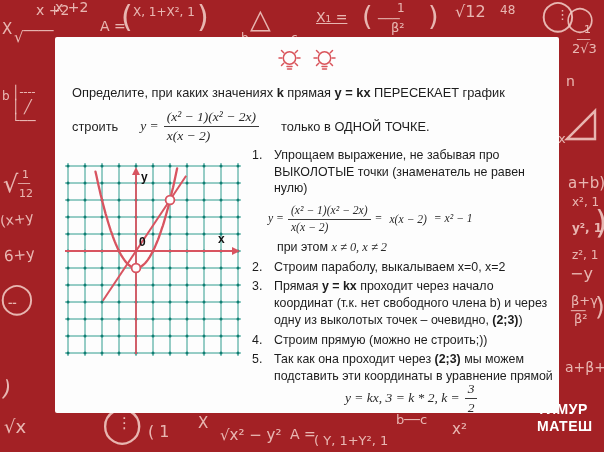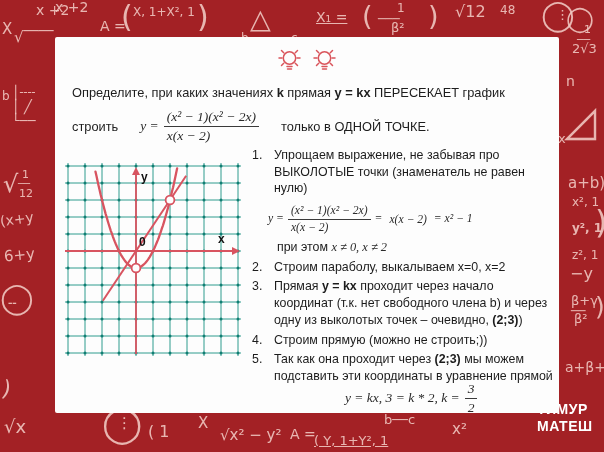--- a/index.html
+++ b/index.html
@@ -88,22 +88,22 @@
       <span class="doodle" style="left: 574px; top: 312px; font-size: 13px;">β²</span>
       <span class="doodle" style="left: 595px; top: 294px; font-size: 25px;">)</span>
       <span class="doodle" style="left: 565px; top: 360px; font-size: 14px;">a+β+</span>
       <span class="doodle" style="left: 4px; top: 418px; font-size: 18px;">√x</span>
       <span class="doodle" style="left: 102px; top: 406px; font-size: 36px;">◯</span>
       <span class="doodle" style="left: 117px; top: 416px; font-size: 15px;">⋮</span>
       <span class="doodle" style="left: 148px; top: 424px; font-size: 16px;">( 1</span>
       <span class="doodle" style="left: 198px; top: 416px; font-size: 15px;">X</span>
       <span class="doodle" style="left: 220px; top: 428px; font-size: 15px;">√x² − y²</span>
       <span class="doodle" style="left: 290px; top: 427px; font-size: 14px;">A =</span>
-      <span class="doodle" style="left: 314px; top: 434px; font-size: 13px; text-decoration: underline;">( Y, 1+Y², 1</span>
-      <span class="doodle" style="left: 384px; top: 413px; font-size: 13px;">b──c</span>
+      <span class="doodle" style="left: 314px; top: 434px; font-size: 13px;">( Y, 1+Y², 1</span>
+      <span class="doodle" style="left: 396px; top: 413px; font-size: 13px;">b──c</span>
       <span class="doodle" style="left: 452px; top: 422px; font-size: 15px;">x²</span>
       <span class="doodle" style="left: 55px; top: 0px; font-size: 14px;">x +2</span>
     </div>
 
   <div class="watermark">
     <div>ТИМУР</div>
     <div>МАТЕШ</div>
   </div>
 
   <div class="card">

